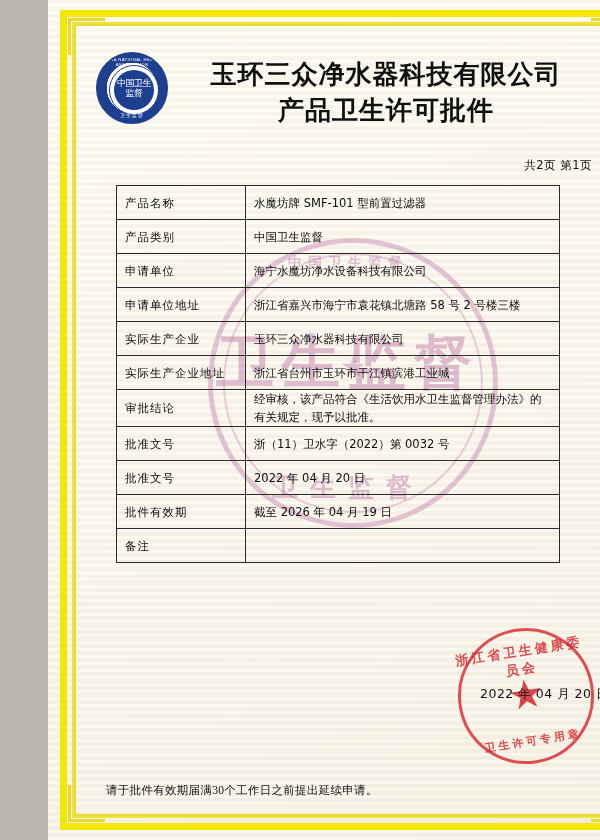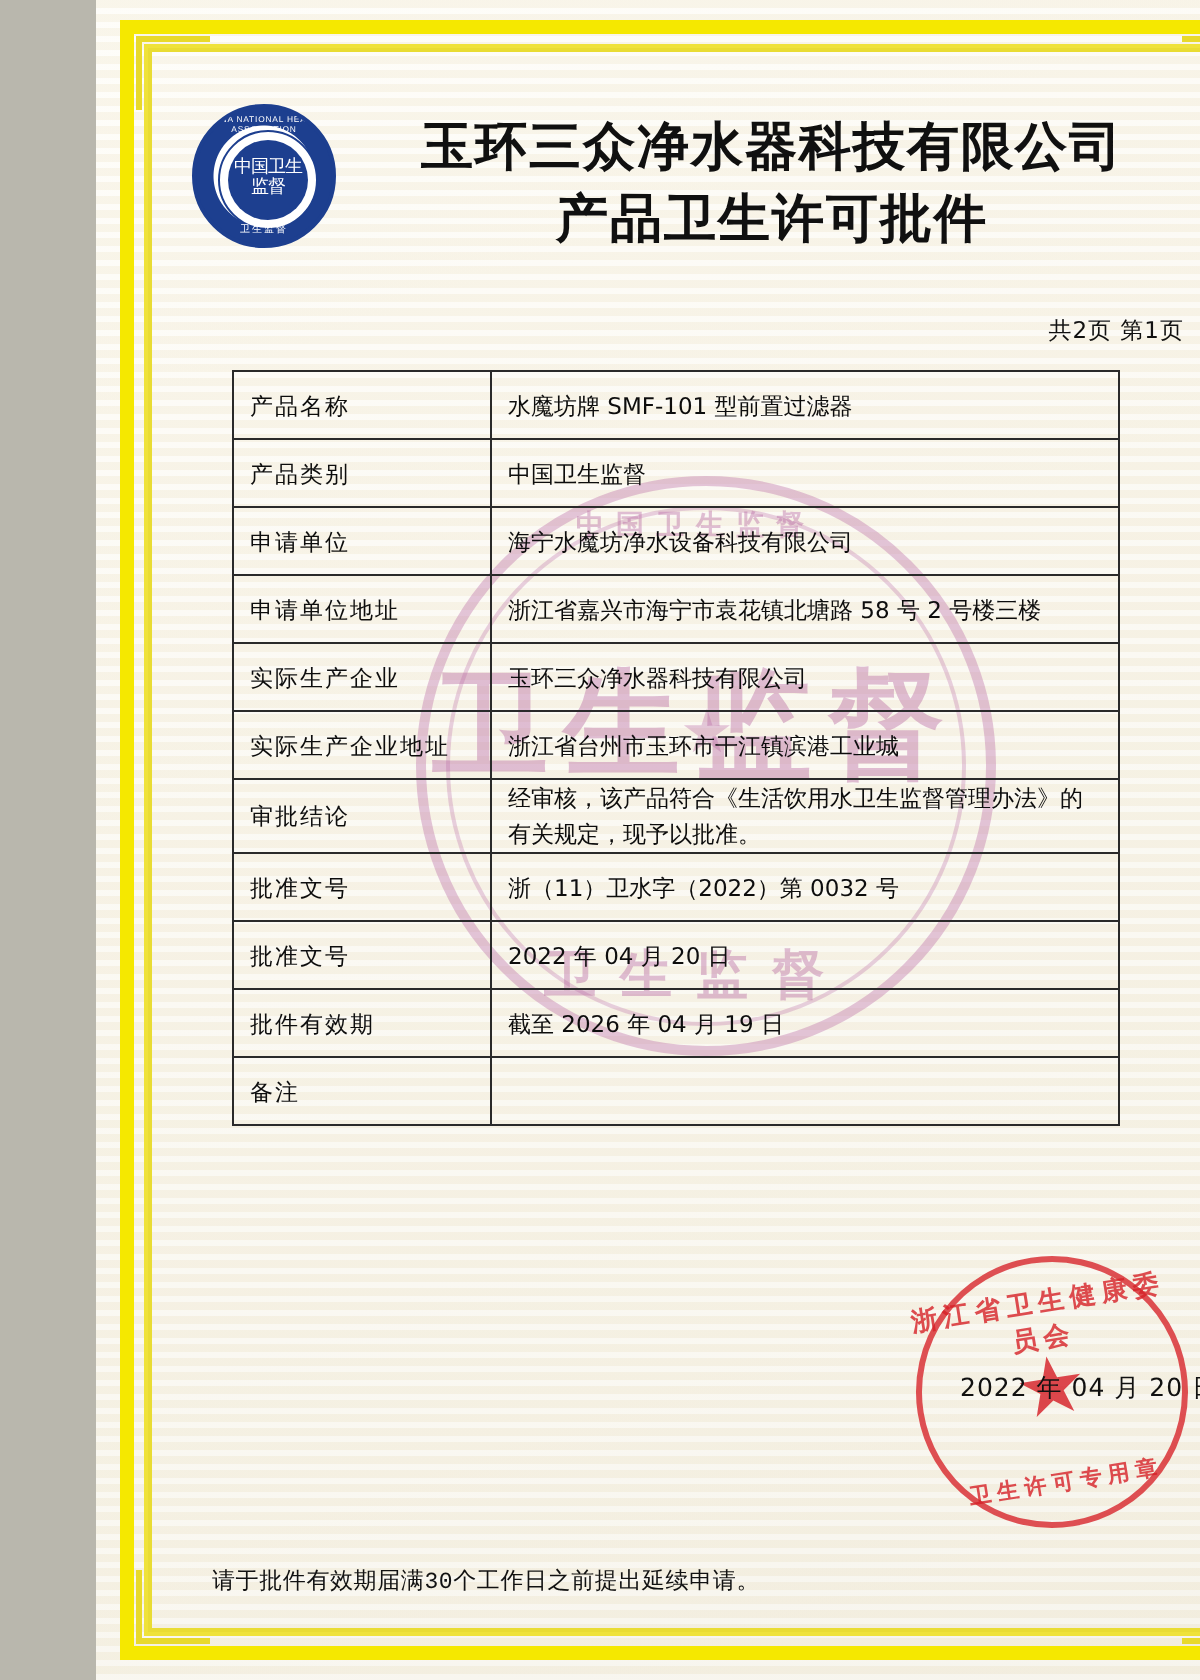--- a/index.html
+++ b/index.html
@@ -250,21 +250,21 @@
     color: #111;
     font-family: "DejaVu Sans", "Liberation Sans", sans-serif;
     letter-spacing: 0.5px;
   }
 
   .footnote {
     position: absolute;
     left: 58px; bottom: 42px;
     font-size: 11.5px;
     color: #111;
-    font-family: Liberation Mono, monospace;
+    font-family: Liberation Serif, serif;
     letter-spacing: 0.3px;
   }
 </style>
 </head>
 <body>
 
 <div class="page">
 
   <div class="frame-outer"></div>
   <div class="frame-inner"></div>

